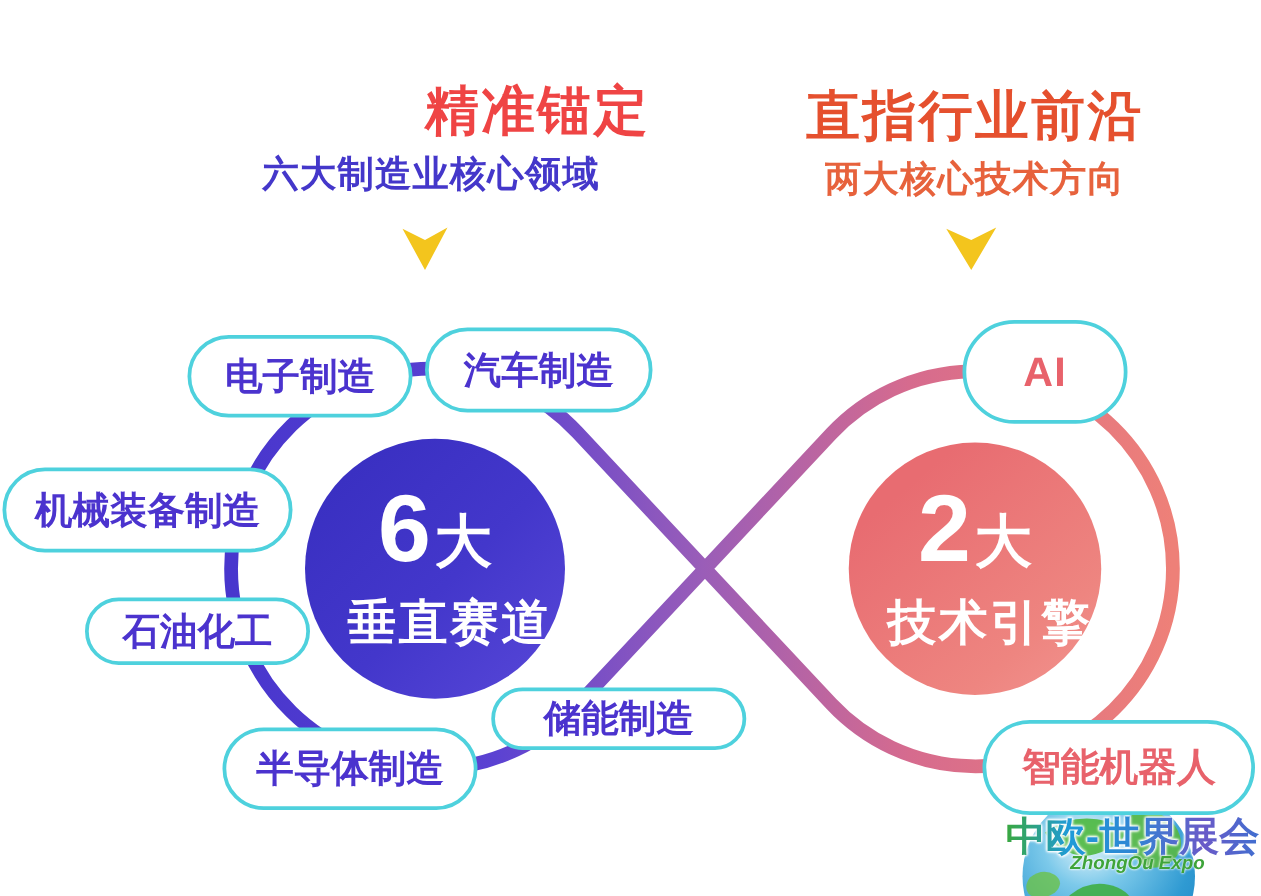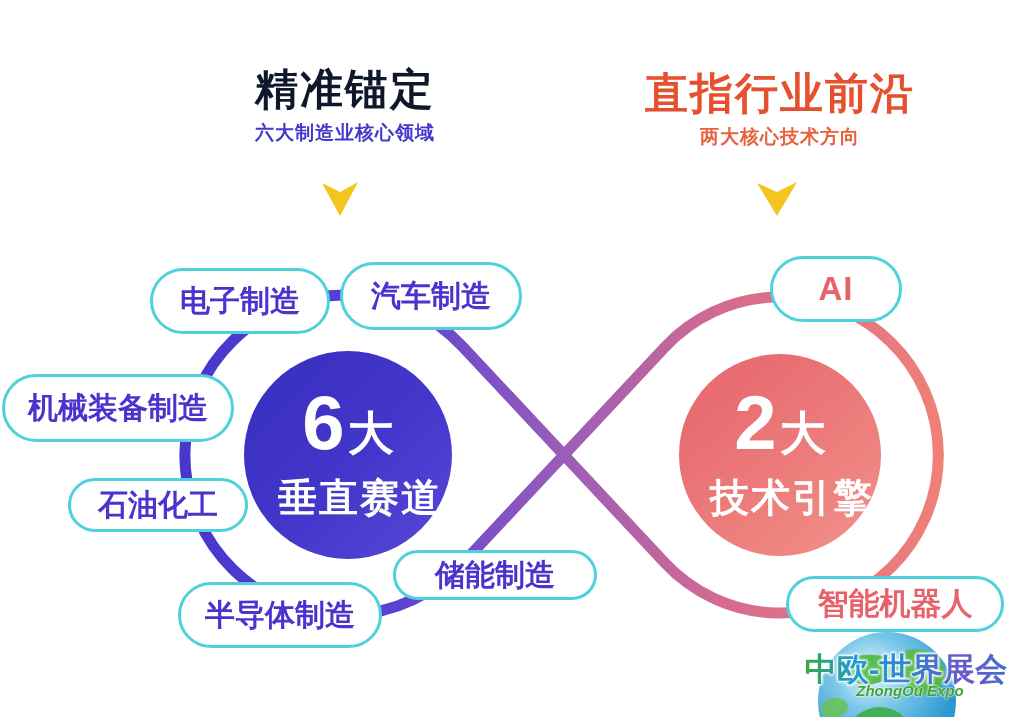--- a/index.html
+++ b/index.html
@@ -7,22 +7,22 @@
     position:relative; width:1009px; height:717px; background:#fff;
     overflow:hidden; font-family:"Liberation Sans", sans-serif;
   }
   .loops { position:absolute; left:0; top:0; z-index:1; }
 
   
   .header { position:absolute; text-align:center; z-index:3; }
   .header-left  { left:170px; top:66px; width:350px; }
   .header-right { left:608px; top:70px; width:344px; }
   .title { font-size:43px; font-weight:900; letter-spacing:2px; line-height:1.1; }
-  .subtitle { margin-top:7px; font-size:19px; font-weight:700; letter-spacing:1px; }
-  .header-left .title { color:#0f172a; }
+  .subtitle { margin-top:7px; font-size:29px; font-weight:700; letter-spacing:1px; }
+  .header-left .title { color:#ef4444;text-align:right; }
   .header-left .subtitle { color:#4437ca; }
   .header-right .title { color:#e5502e; }
   .header-right .subtitle { color:#e7623c; }
 
   
   .circle {
     position:absolute; border-radius:50%; color:#fff; z-index:2;
     display:flex; flex-direction:column; align-items:center; justify-content:center;
     text-align:center;
   }
@@ -46,22 +46,22 @@
     font-weight:800; z-index:4; white-space:nowrap; box-sizing:border-box;
   }
   .blue-text { color:#4b33ce; }
   .pink-text { color:#e8626b; }
   .b-dianzi   { left:150px; top:268px; width:180px; height:66px; font-size:30px; }
   .b-qiche    { left:340px; top:262px; width:182px; height:68px; font-size:30px; }
   .b-jixie    { left:2px;   top:374px; width:232px; height:68px; font-size:30px; }
   .b-shiyou   { left:68px;  top:478px; width:180px; height:54px; font-size:30px; }
   .b-bandaoti { left:178px; top:582px; width:204px; height:66px; font-size:30px; }
   .b-chuneng  { left:393px; top:550px; width:204px; height:50px; font-size:30px; }
-  .b-ai       { left:770px; top:256px; width:132px; height:66px; font-size:33px; letter-spacing:1px; }
-  .b-jiqiren  { left:786px; top:576px; width:218px; height:56px; font-size:31px;text-align:right; }
+  .b-ai       { left:770px; top:256px; width:132px; height:83px; font-size:33px; letter-spacing:1px; }
+  .b-jiqiren  { left:786px; top:576px; width:218px; height:76px; font-size:31px;text-align:right; }
 
   
   .logo { position:absolute; left:806px; top:626px; width:200px; height:91px; z-index:3; }
   .globe {
     position:absolute; left:12px; top:6px; width:138px; height:138px;
     border-radius:50%; overflow:hidden;
     background:radial-gradient(circle at 38% 30%, #eaf7fc 0%, #7cc9ea 28%, #2f9ad2 65%, #1b7ec0 100%);
   }
   .logo-text {
     position:absolute; left:-2px; top:22px; width:204px; text-align:center;

